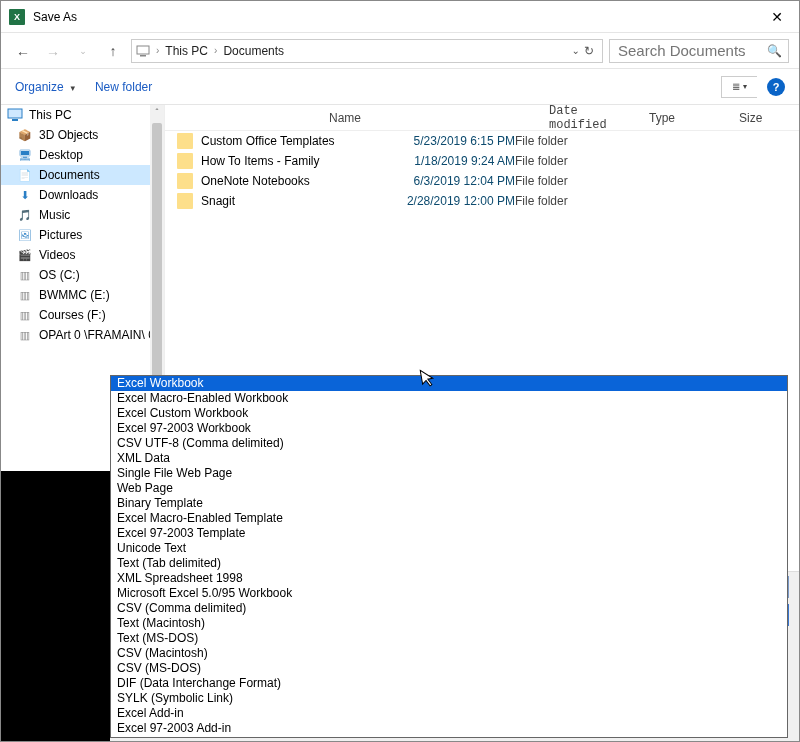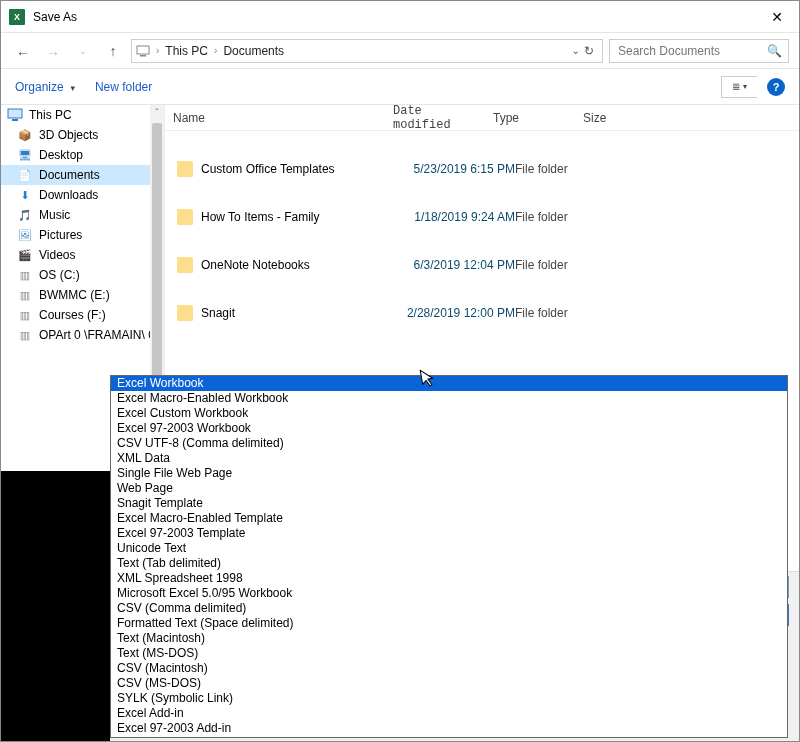--- a/index.html
+++ b/index.html
@@ -14,21 +14,21 @@
   .titlebar .close { width: 44px; height: 32px; display: flex; align-items: center; justify-content: center; font-size: 14px; cursor: pointer; }
 
   
   .navbar { height: 36px; display: flex; align-items: center; padding: 0 10px; gap: 6px; border-bottom: 1px solid #e5e5e5; }
   .nav-btn { width: 24px; height: 24px; display: flex; align-items: center; justify-content: center; color: #484848; font-size: 14px;}
   .nav-btn.disabled { color: #bbb; }
   .addr-wrap { flex: 1; display: flex; align-items: center; border: 1px solid #ccc; height: 24px; padding: 0 4px; gap: 6px; font-size: 12px; color: #222;}
   .addr-wrap .crumb-sep { color: #888; font-size: 10px;}
   .addr-end { display: flex; align-items: center; gap:4px; color:#555; margin-left:auto; padding-right:4px;}
   .search-box { width: 180px; height: 24px; border: 1px solid #ccc; display: flex; align-items: center; padding: 0 6px; font-size: 12px; color: #888; background:#fff;}
-  .search-box input { border:0; outline:0; width:100%; font-size:12px; color:#000000; }
+  .search-box input { border:0; outline:0; width:100%; font-size:15px; color:#000000; }
   .search-glass { font-size:12px; color:#888; margin-left:4px;}
 
   
   .toolbar { height: 36px; display: flex; align-items: center; padding: 0 14px; gap: 20px; font-size: 12px; color: #1b5cc3; border-bottom:1px solid #e5e5e5;}
   .toolbar .right-tools { margin-left:auto; display:flex; align-items:center; gap:10px; color:#444;}
   .view-btn { width:36px; height:22px; border:1px solid #ccc; border-right:0; display:flex; align-items:center; justify-content:center; font-size:10px; color:#444;}
   .help-circle { width:18px; height:18px; border-radius:50%; background:#0a64c7; color:#fff; font-size:11px; font-weight:bold; display:flex; align-items:center; justify-content:center;}
 
   
   .split { display:flex; height: calc(100% - 32px - 36px - 36px - 110px - 60px); }
@@ -38,24 +38,24 @@
   .nav-thumb { position:absolute; top:18px; bottom:40px; left:2px; right:2px; background:#c6c6c6; border-radius:2px;}
 
   .tree-item { display:flex; align-items:center; height:20px; padding-left:16px; gap:6px; }
   .tree-item.root { padding-left:6px; }
   .tree-item.selected { background:#cce8ff; }
   .tree-item .ic { width:16px; height:16px; display:flex; align-items:center; justify-content:center; font-size:11px;}
   .ic.folder3d { color:#4aa0e6;} .ic.desktop{color:#2a7fc5;} .ic.docs{color:#2a7fc5;} .ic.down{color:#2a7fc5;} .ic.music{color:#2a7fc5;} .ic.pics{color:#2a7fc5;} .ic.vids{color:#4a4a4a;} .ic.drive{color:#888;}
   .pc-icon svg { display:block; }
 
   .file-list { flex:1; font-size:12px; }
-  .col-head { display:flex; height:26px; align-items:center; border-bottom:1px solid #eee; color:#444; padding-left:8px;}
+  .col-head { display:flex; height:26px; align-items:center; border-bottom:1px solid #eee; color:#444; padding-left:25px;justify-content:flex-end;}
   .col-head .col { padding-right:10px; }
   .col.name { width:220px;} .col.date{width:100px;font-family:Liberation Mono, monospace;} .col.type{width:90px;} .col.size{width:60px;}
-  .file-row { display:flex; height:20px; align-items:center; padding-left:12px;margin-top:28px; }
+  .file-row { display:flex; height:20px; align-items:center; padding-left:12px; }
   .file-row .fic { width:16px; height:16px; background:#fddf8a; border-radius:1px; margin-right:8px; display:inline-block;}
   .file-row .name{ width:204px; } .file-row .date{width:110px; color:#0c4a6e;text-align:right;} .file-row .type{width:90px; color:#444;}
 
   
   .bottom-area { padding: 4px 10px 0 10px; height:110px; background:#f0f0f0; border-top:1px solid #ddd; }
   .form-row { display:flex; align-items:center; margin-bottom:6px; font-size:12px; }
   .form-row .lbl { width:90px; text-align:right; padding-right:8px; color:#222;}
   .form-row .field { flex:1; height:22px; border:1px solid #7a99c9; background:#fff; padding:0 6px; font-size:12px; display:flex; align-items:center; position:relative;}
   .form-row .field.dropdown::after { content:"⌄"; position:absolute; right:6px; color:#555; font-size:12px;}
   .form-row .field.dropdown { border-color:#3a76d0;}
@@ -254,33 +254,33 @@
 
   <div class="dropdown-list" id="type-list">
       <div class="opt sel">Excel Workbook</div>
       <div class="opt">Excel Macro-Enabled Workbook</div>
       <div class="opt">Excel Custom Workbook</div>
       <div class="opt">Excel 97-2003 Workbook</div>
       <div class="opt">CSV UTF-8 (Comma delimited)</div>
       <div class="opt">XML Data</div>
       <div class="opt">Single File Web Page</div>
       <div class="opt">Web Page</div>
-      <div class="opt">Snagit Template</div>
+      <div class="opt">Binary Template</div>
       <div class="opt">Excel Macro-Enabled Template</div>
       <div class="opt">Excel 97-2003 Template</div>
       <div class="opt">Unicode Text</div>
       <div class="opt">Text (Tab delimited)</div>
       <div class="opt">XML Spreadsheet 1998</div>
       <div class="opt">Microsoft Excel 5.0/95 Workbook</div>
       <div class="opt">CSV (Comma delimited)</div>
-      <div class="opt">Formatted Text (Space delimited)</div>
       <div class="opt">Text (Macintosh)</div>
       <div class="opt">Text (MS-DOS)</div>
       <div class="opt">CSV (Macintosh)</div>
       <div class="opt">CSV (MS-DOS)</div>
+      <div class="opt">DIF (Data Interchange Format)</div>
       <div class="opt">SYLK (Symbolic Link)</div>
       <div class="opt">Excel Add-in</div>
       <div class="opt">Excel 97-2003 Add-in</div>
     </div>
 
   <div class="cursor-ptr">
     <svg width="16" height="20" viewBox="0 0 16 20">
         <path d="M1 1 L1 15 L5 12 L8 18 L10 17 L7 11 L12 11 Z" fill="#fff" stroke="#000" stroke-width="1"></path>
       </svg>
   </div>

